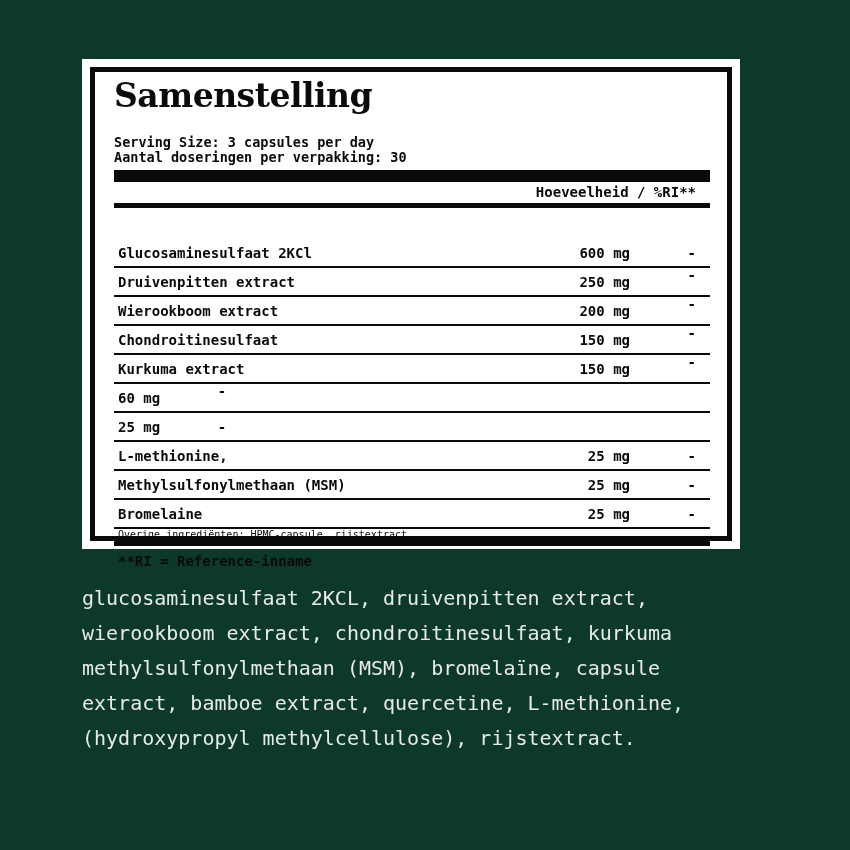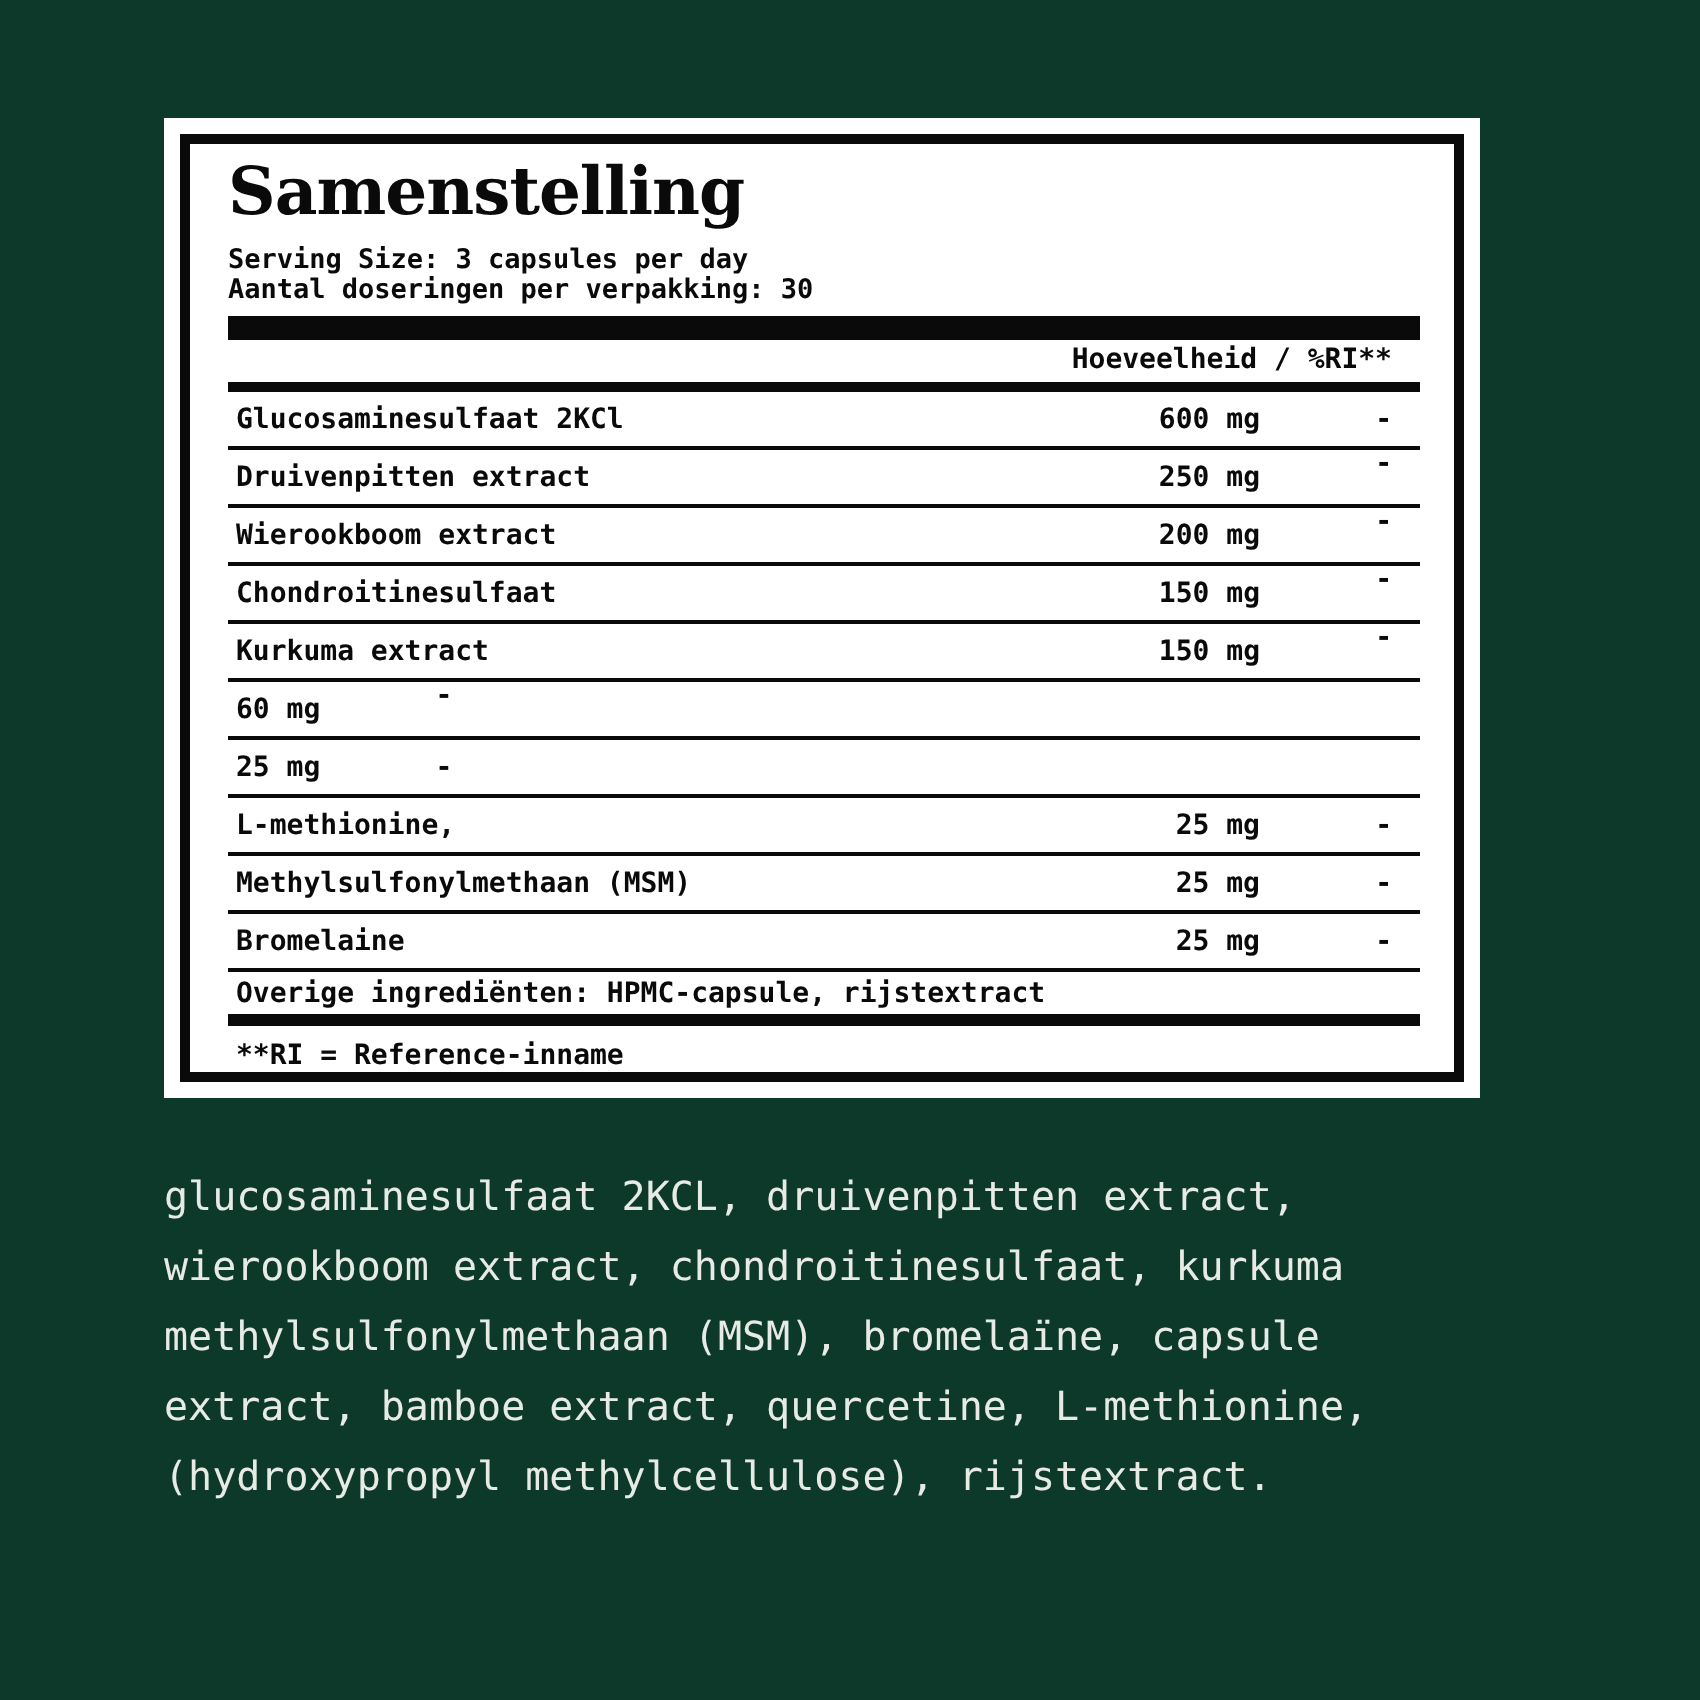--- a/index.html
+++ b/index.html
@@ -19,44 +19,44 @@
     padding:0 17px 0 19px;
     display:flex; flex-direction:column;
     color:#0a0a0a;
   }
   .title {
     margin:5px 0 0 0;
     font-family:"DejaVu Serif","Liberation Serif",serif;
     font-weight:700; font-size:33px; line-height:38px;
     letter-spacing:-0.5px; color:#0a0a0a;
   }
-  .serving { margin-top:8px; font-size:13.5px; font-weight:700; line-height:15px; }
+  .serving { margin-top:20px; font-size:13.5px; font-weight:700; line-height:15px; }
   .bar { background:#0a0a0a; flex:none; }
   .bar-thick { height:12px; margin-top:5px; }
   .bar-med   { height:5px; }
   .bar-low   { height:6px; }
   .col-header {
     font-size:14px; font-weight:700; text-align:right;
     padding:3px 14px 3px 0; line-height:15px;
   }
-  .rows { display:block; }
+  .rows { display:block;margin-top:31px; }
   .row {
     display:flex; align-items:center; box-sizing:content-box;
     height:27px; border-bottom:2px solid #0a0a0a;
     font-size:14px; font-weight:700;
     padding:0 14px 0 4px;
   }
   .row .name { flex:1 1 auto; white-space:nowrap; }
   .row .amount { text-align:center; white-space:nowrap; }
   .row .ri { width:66px; text-align:right; }
   
   .rows .row:nth-child(n+2):nth-child(-n+6) .ri { position:relative; top:-7px; }
   .other-row {
     display:flex; align-items:center; height:23px;
-    font-size:14px; font-weight:700; padding-left:4px; white-space:nowrap;
+    font-size:10px; font-weight:400; padding-left:4px; white-space:nowrap;
   }
   .footnote { margin-top:7px; font-size:14px; font-weight:700; padding-left:4px; }
   
   .paragraph {
     position:absolute; left:82px; top:581px; width:700px;
     color:#e8ebe5; font-size:20px; line-height:35px;
   }
   .pline { white-space:pre; }
 </style>
 </head>

